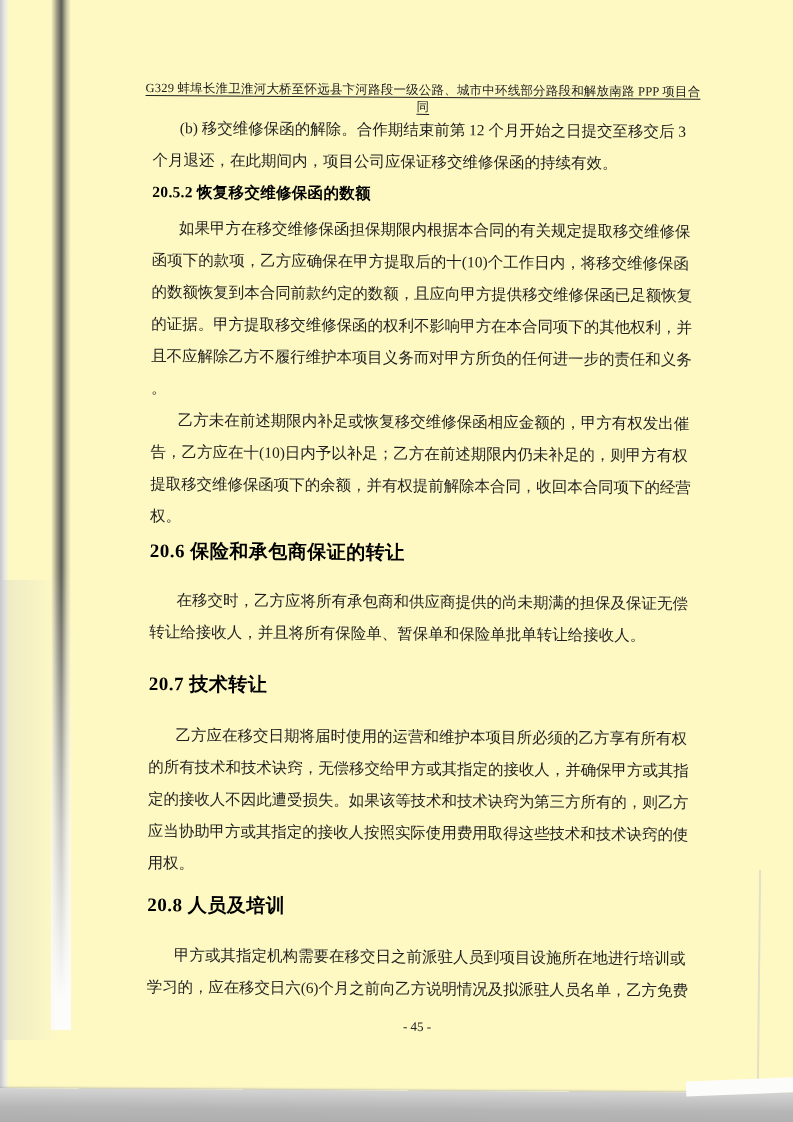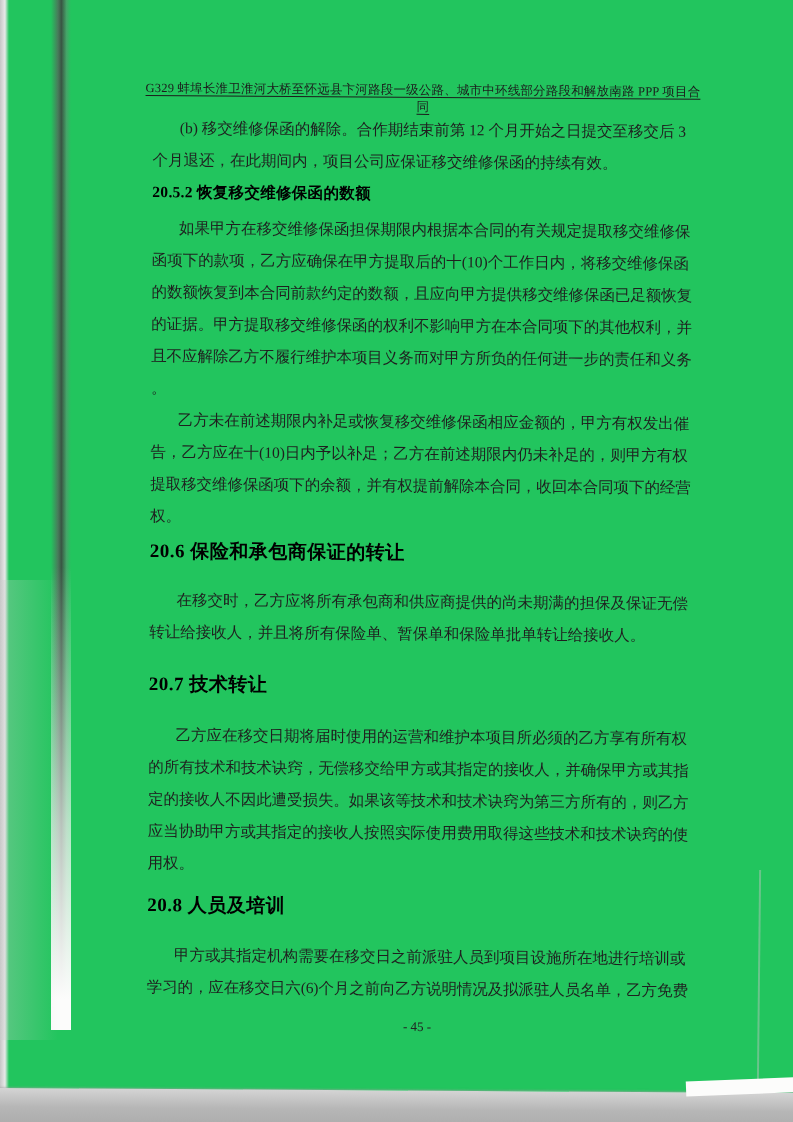--- a/index.html
+++ b/index.html
@@ -5,21 +5,21 @@
   html, body {
     margin: 0; padding: 0;
     width: 793px; height: 1122px;
     overflow: hidden;
     background: #fcfcfb;
     font-family: "Liberation Serif", "DejaVu Serif", serif;
   }
   #scan-page {
     position: relative;
     width: 793px; height: 1122px;
-    background: #22c55e;
+    background: #fef9c3;
   }
   
   .edge-strip-left {
     position: absolute; left: 0; top: 0; width: 9px; height: 100%;
     background: linear-gradient(to right, #c6c6c6, #e8e8e8 55%, rgba(255,255,255,0));
     z-index: 1;
   }
   .binding-shadow {
     position: absolute; left: 51px; top: 0; width: 20px; height: 1030px;
     background: linear-gradient(to right,

